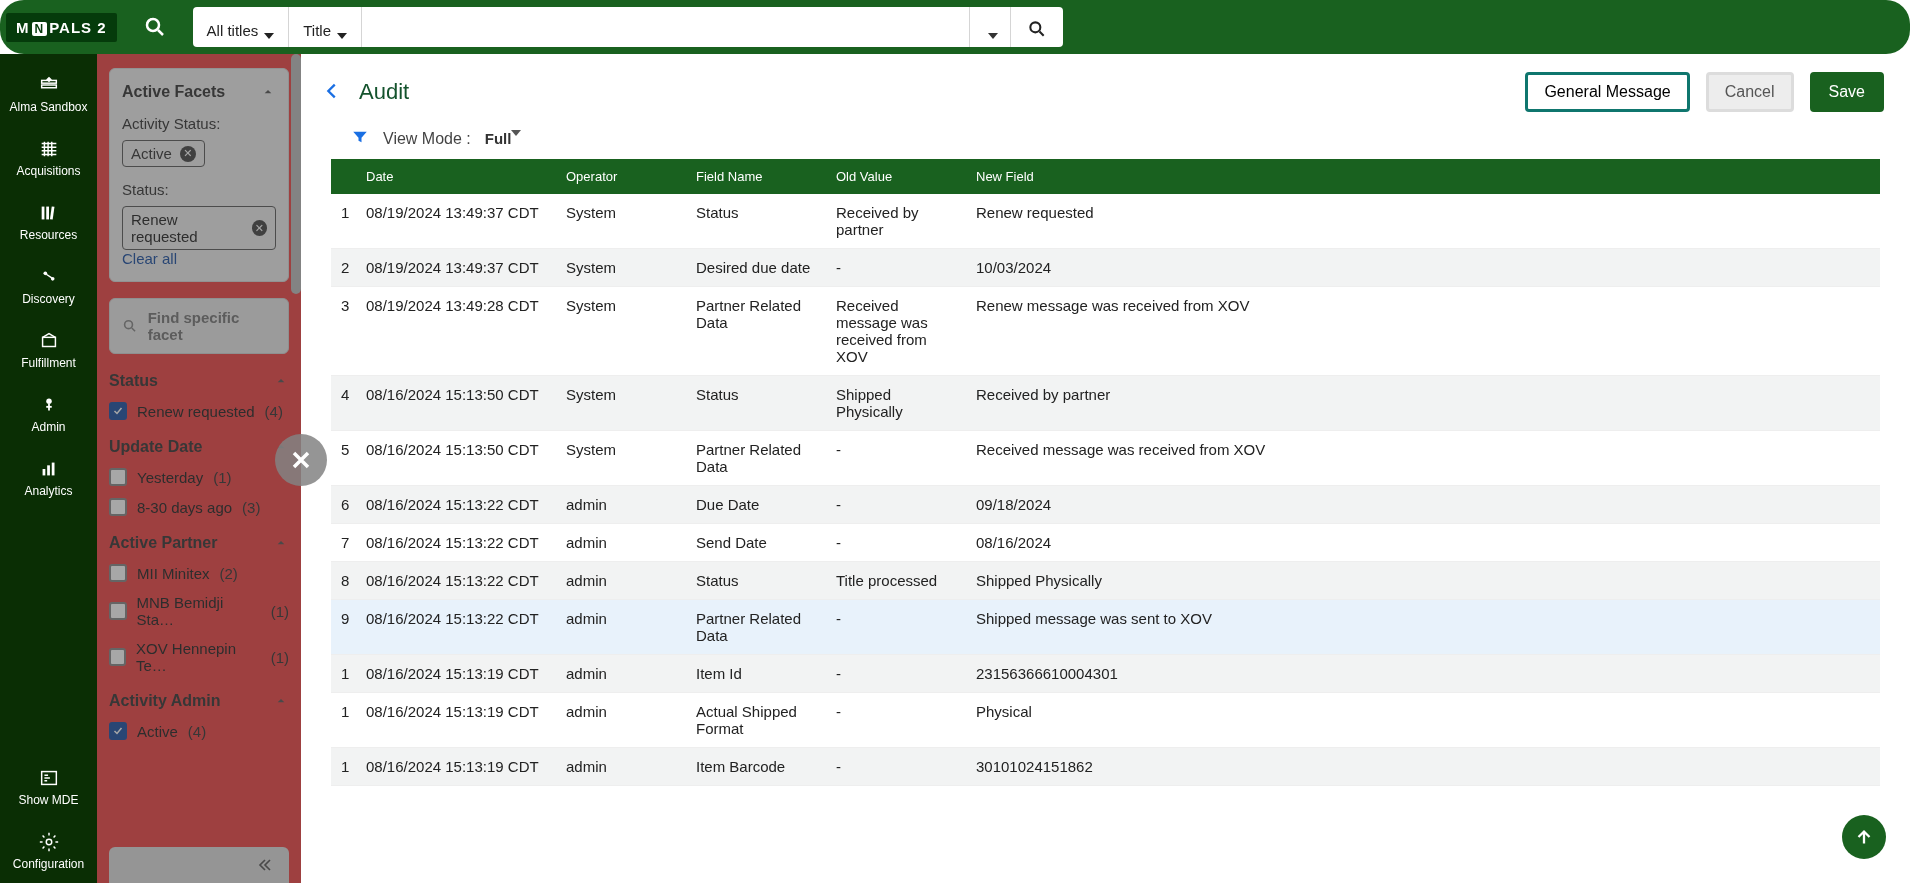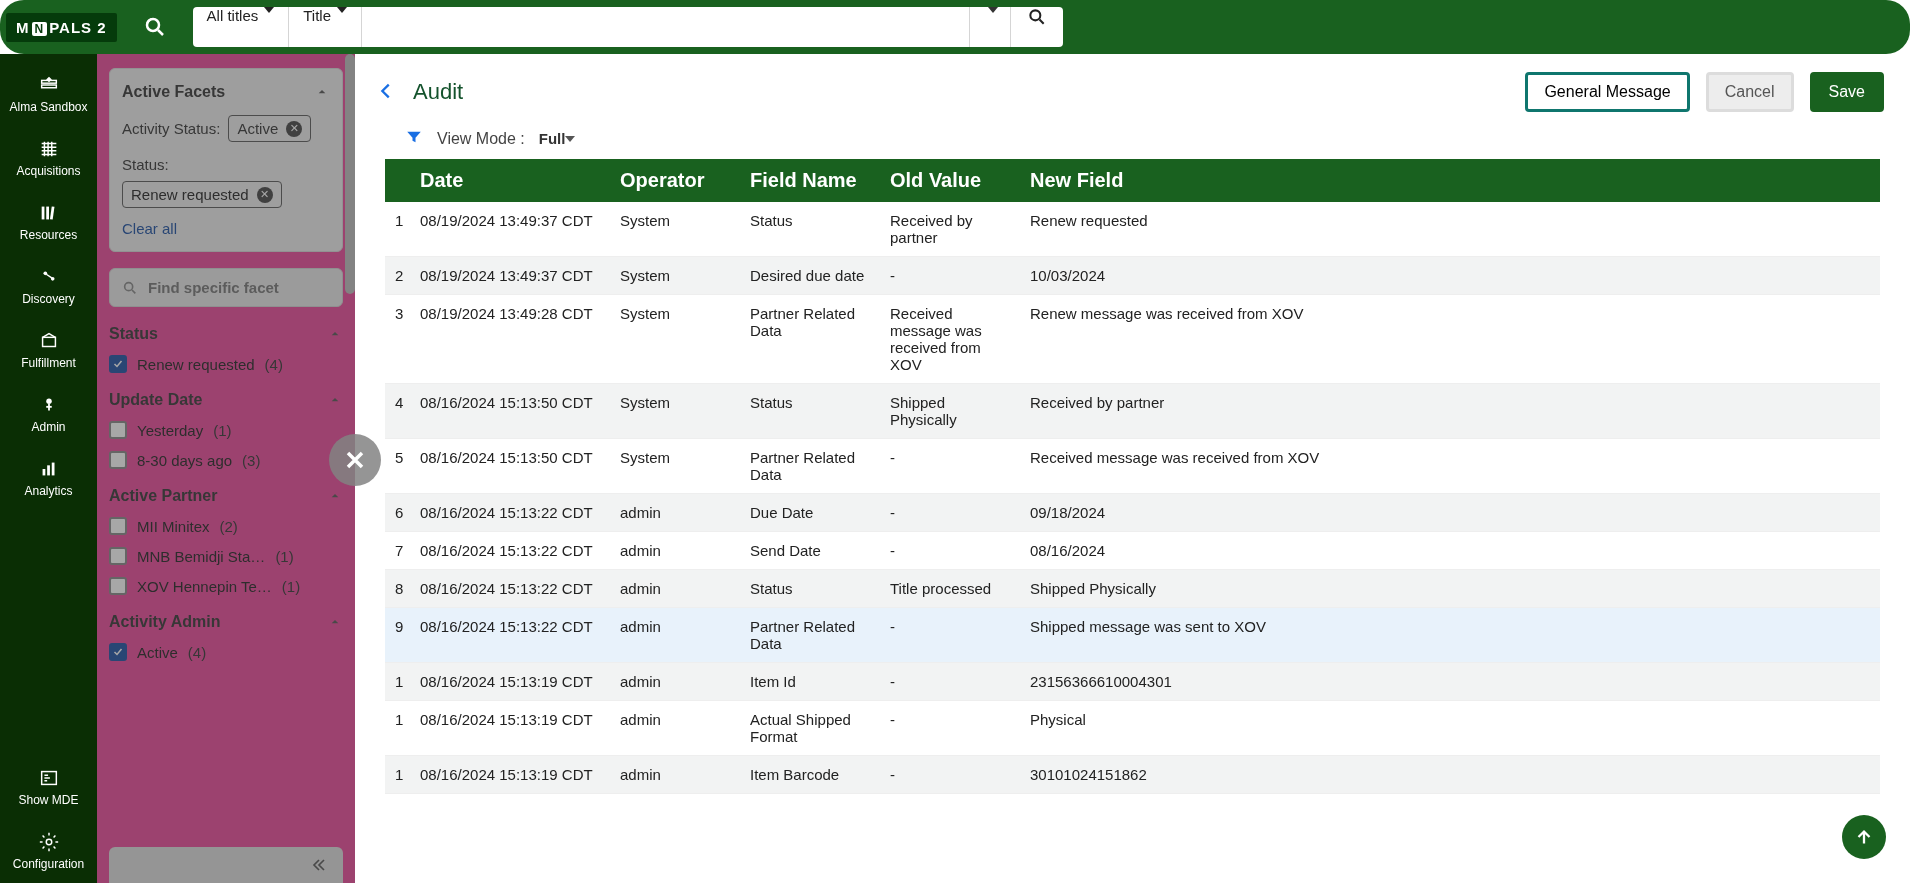--- a/index.html
+++ b/index.html
@@ -4,45 +4,45 @@
 <style>
   * { box-sizing: border-box; margin: 0; padding: 0; }
   html, body { width: 100%; height: 100%; font-family: Arial, sans-serif; font-size: 15px; color: #222; overflow: hidden; }
 
   
   .topbar { display: flex; align-items: center; height: 54px; background: #19611f; padding: 0 6px; gap: 14px; border-radius: 24px; }
   .logo-box { background: #053b0b; color: #fff; padding: 6px 10px; font-weight: bold; letter-spacing: 1px; font-size: 15px; border-radius: 2px; }
   .logo-box .pals { background: #fff; color: #053b0b; padding: 0 3px; font-size: 12px; border-radius: 2px; margin: 0 2px; }
   .search-icon-box { width: 48px; height: 40px; display:flex; align-items:center; justify-content:center; color:#fff; }
   .searchbar { display:flex; align-items:center; background:#fff; border-radius:4px; height:40px; width: 870px; }
-  .searchbar .seg { padding: 0 14px; height:100%; display:flex; align-items:flex-start; gap:6px; border-right:1px solid #d5d5d5; cursor:pointer; }
+  .searchbar .seg { padding: 8px 14px; height:100%; display:flex; align-items:flex-end; gap:6px; border-right:1px solid #d5d5d5; cursor:pointer; }
   .searchbar input { flex:1; border:none; outline:none; padding:0 10px; font-size:16px; }
   .searchbar .home-seg { width:42px; border-left:1px solid #d5d5d5; border-right:1px solid #d5d5d5; justify-content:center; }
   .searchbar .go-seg { width:52px; justify-content:center; }
 
   
   .workspace { display:flex; height: calc(100% - 54px); }
 
   
   .leftnav { width: 97px; background:#0a2e04; color:#fff; display:flex; flex-direction:column; align-items:center; padding-top:8px; gap:0; }
   .leftnav .item { display:flex; flex-direction:column; align-items:center; justify-content:center; gap:4px; width:100%; padding:12px 0; font-size:12px; cursor:pointer; }
   .leftnav .item svg, .leftnav .item .ic { width:22px; height:22px; }
   .leftnav .spacer { flex:1; }
 
   
-  .facet-wrap { position:relative; width: 258px; background:#ec4899; height:100%; }
+  .facet-wrap { position:relative; width: 204px; background:#ef4444; height:100%; }
   .facet-overlay { position:absolute; inset:0; background:rgba(60,60,60,0.45); z-index:3; }
   .facet-inner { position:relative; padding:14px 12px 0 12px; height:100%; overflow:hidden; }
   .facet-card { background:#efefef; border:1px solid #d9d9d9; border-radius:6px; padding:14px 12px; }
   .facet-heading { display:flex; justify-content:space-between; align-items:center; font-weight:600; font-size:16px; color:#333; }
   .chev-up { transform: rotate(180deg); }
   .facet-label { font-size:15px; color:#333; margin-top:14px; }
   .tag { display:inline-flex; align-items:center; gap:8px; border:1px solid #5a5a5a; border-radius:4px; padding:4px 8px; font-size:15px; background:#efefef; cursor:pointer; }
   .tag .x { display:inline-flex; width:16px; height:16px; background:#444; color:#fff; border-radius:50%; align-items:center; justify-content:center; font-size:11px; line-height:1; }
-  .clear-all { color:#1a4fa3; font-size:15px; margin-top:12px; cursor:pointer; display:inline-block; }
+  .clear-all { color:#1a4fa3; font-size:15px; cursor:pointer; display:inline-block; }
   .facet-search { display:flex; align-items:center; gap:10px; border:1px solid #d3d3d3; background:#eaeaea; border-radius:6px; padding:10px 12px; margin-top:16px; color:#777; font-weight:600; }
   .facet-section { margin-top:18px; }
   .facet-section .title { display:flex; justify-content:space-between; align-items:center; font-weight:600; font-size:16px; color:#333; }
   .facet-item { display:flex; align-items:center; gap:10px; margin-top:12px; font-size:15px; }
   .cb { width:18px; height:18px; border:2px solid #888; border-radius:3px; background:#fff; display:inline-flex; align-items:center; justify-content:center; }
   .cb.checked { background:#1a4fa3; border-color:#1a4fa3; }
   .cb.checked svg { width:12px; height:12px; }
   .count { color:#333; }
 
   .closeball { position:absolute; top:380px; right:-26px; width:52px; height:52px; border-radius:50%; background:rgba(130,130,130,0.85); color:#fff; display:flex; align-items:center; justify-content:center; z-index:4; cursor:pointer; }
@@ -55,25 +55,25 @@
   .main-header { display:flex; align-items:center; padding:18px 26px 10px 20px; gap:16px; }
   .back-chev { color:#1a6fe3; cursor:pointer; }
   .main-title { font-size:22px; color:#14532d; flex:1; }
   .btn { border:3px solid #0f766e; background:#fff; border-radius:4px; padding:8px 16px; font-size:16px; cursor:pointer; }
   .btn.muted { background:#ededed; border-color:#dcdcdc; color:#555; }
   .btn.primary { background:#19611f; color:#fff; border-color:#19611f; }
 
   .filterbar { display:flex; align-items:center; gap:14px; padding:6px 24px 10px 50px; color:#333; }
   .filter-ic { color:#1a6fe3; }
   .viewmode-label { color:#444; font-size:16px; }
-  .viewmode-value { font-weight:700; display:flex; align-items:center; gap:0; cursor:pointer; }
+  .viewmode-value { font-weight:700; display:flex; gap:0; cursor:pointer; }
 
   .tablewrap { flex:1; overflow:auto; padding:0 30px 0 30px; }
   table { border-collapse: collapse; width:100%; table-layout:fixed; }
-  thead th { background:#19611f; color:#fff; text-align:left; font-weight:700; padding:10px 10px; font-size:20px; }
+  thead th { background:#19611f; color:#fff; text-align:left; font-weight:400; padding:10px 10px; font-size:13px; }
   tbody tr:nth-child(even) { background:#f2f3f3; }
   tbody tr:nth-child(odd) { background:#fff; }
   tbody tr.hl { background:#e8f2fb !important; }
   tbody td { padding:10px 10px; vertical-align:top; font-size:15px; border-bottom:1px solid #eee; }
   .col-idx { width:25px; text-align:left; }
   .col-date { width:200px; }
   .col-op { width:130px; }
   .col-field { width:140px; }
   .col-old { width:140px; }
   .col-new { }

